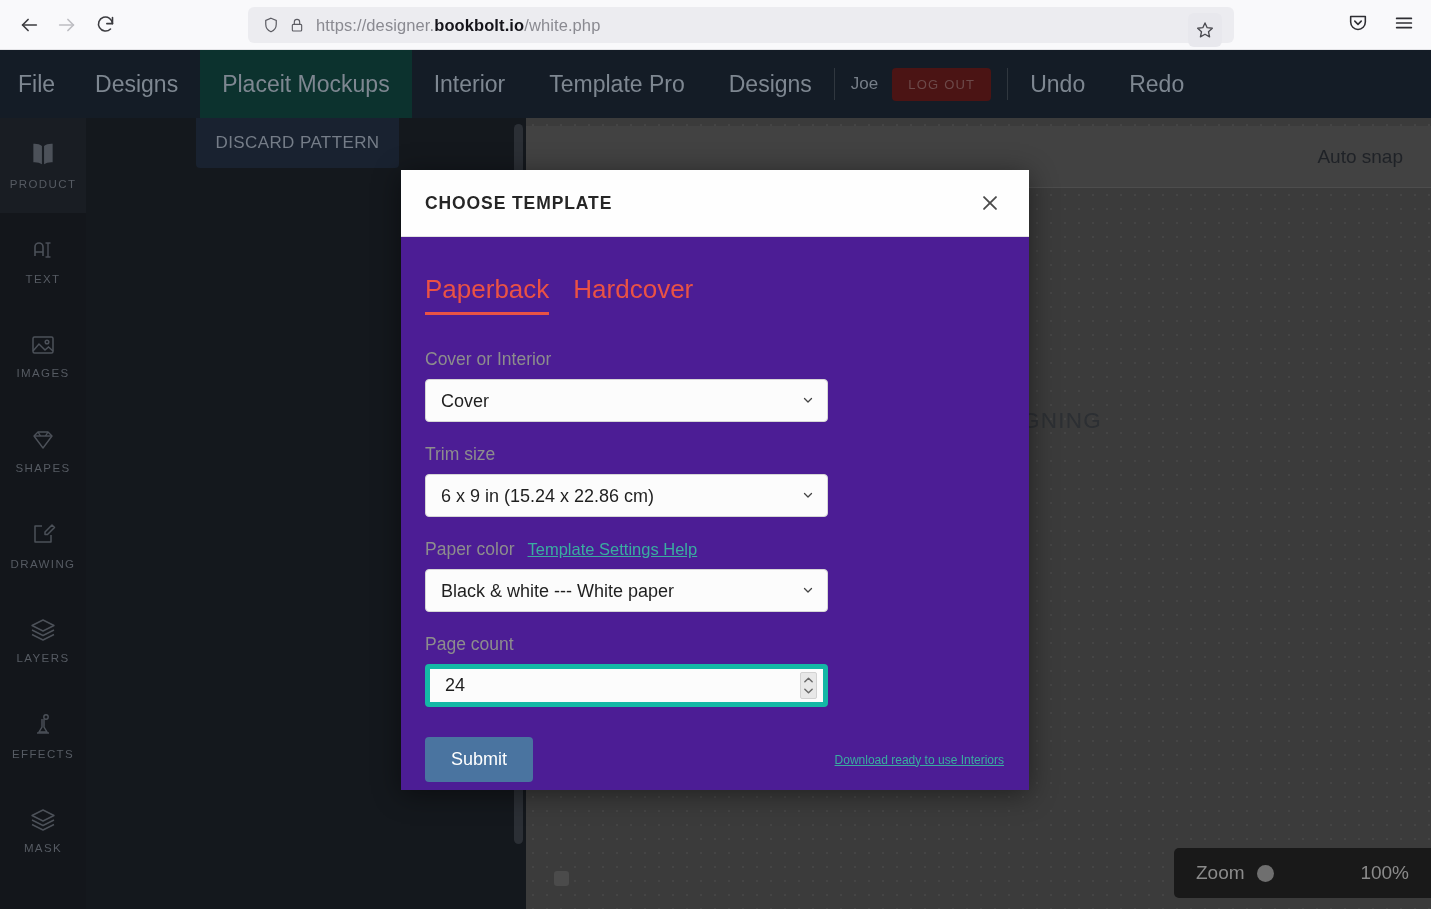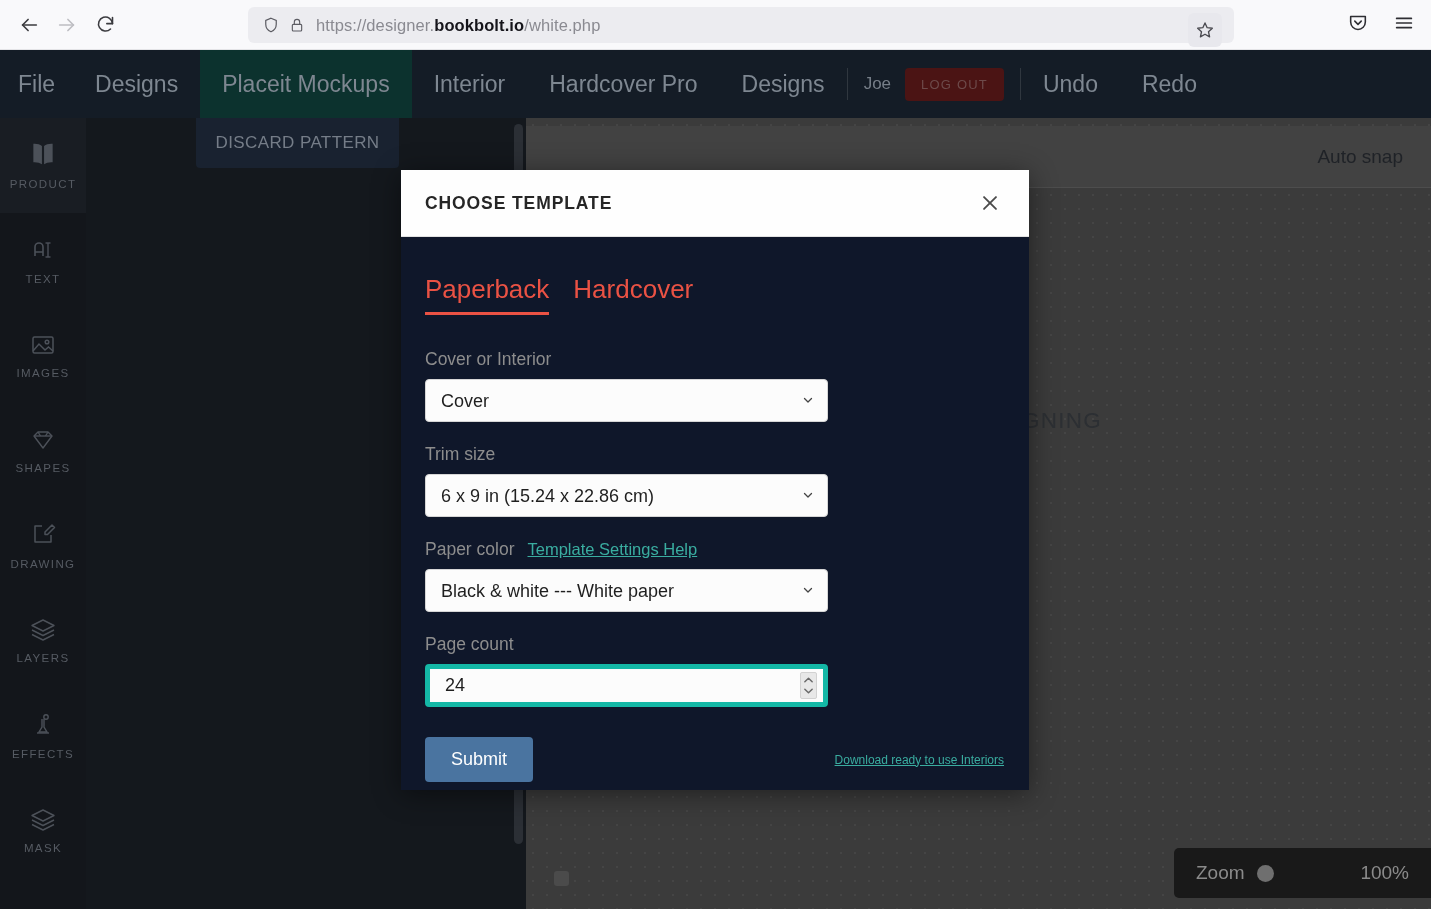--- a/index.html
+++ b/index.html
@@ -207,21 +207,21 @@
     letter-spacing: 0.9px; color: #262626;
   }
   .modal-close {
     margin-left: auto;
     width: 34px; height: 34px;
     display: flex; align-items: center; justify-content: center;
     color: #4a4a4a; background: none; border: none;
   }
   .modal-body {
     flex: 1;
-    background: #0f172a;
+    background: #4c1d95;
     padding: 37px 24px 0 24px;
   }
   .tabs { display: flex; gap: 24px; margin-bottom: 34px; }
   .tab {
     font-size: 26px; color: #ea5244;
     padding-bottom: 7px;
     border-bottom: 3px solid transparent;
   }
   .tab.active { border-bottom-color: #ea5244; }
 
@@ -339,21 +339,21 @@
         </svg>
     </div>
   </div>
 </div>
 
 <div class="app-menu">
   <div class="menu-item first">File</div>
   <div class="menu-item">Designs</div>
   <div class="menu-item active">Placeit Mockups</div>
   <div class="menu-item">Interior</div>
-  <div class="menu-item">Hardcover Pro</div>
+  <div class="menu-item">Template Pro</div>
   <div class="menu-item">Designs</div>
   <div class="menu-sep"></div>
   <div class="user-name">Joe</div>
   <button class="logout-btn">LOG OUT</button>
   <div class="menu-sep" style="margin-left:16px"></div>
   <div class="menu-item">Undo</div>
   <div class="menu-item">Redo</div>
 </div>
 
 <div class="dropdown-panel">DISCARD PATTERN</div>

